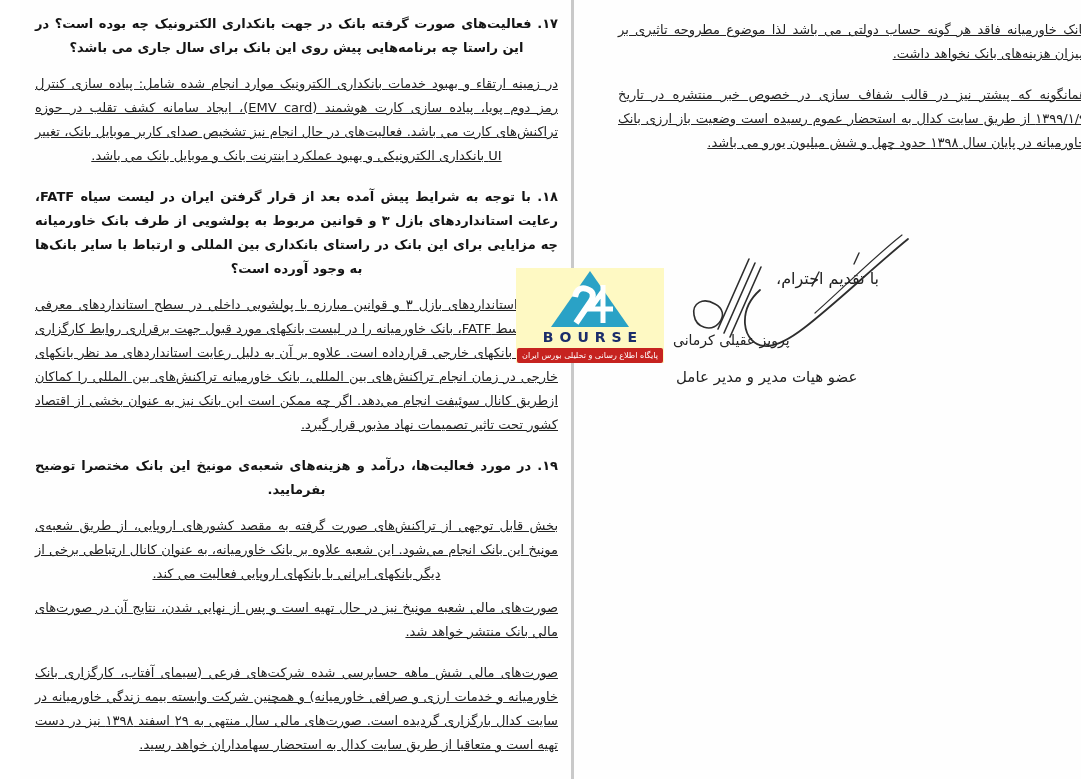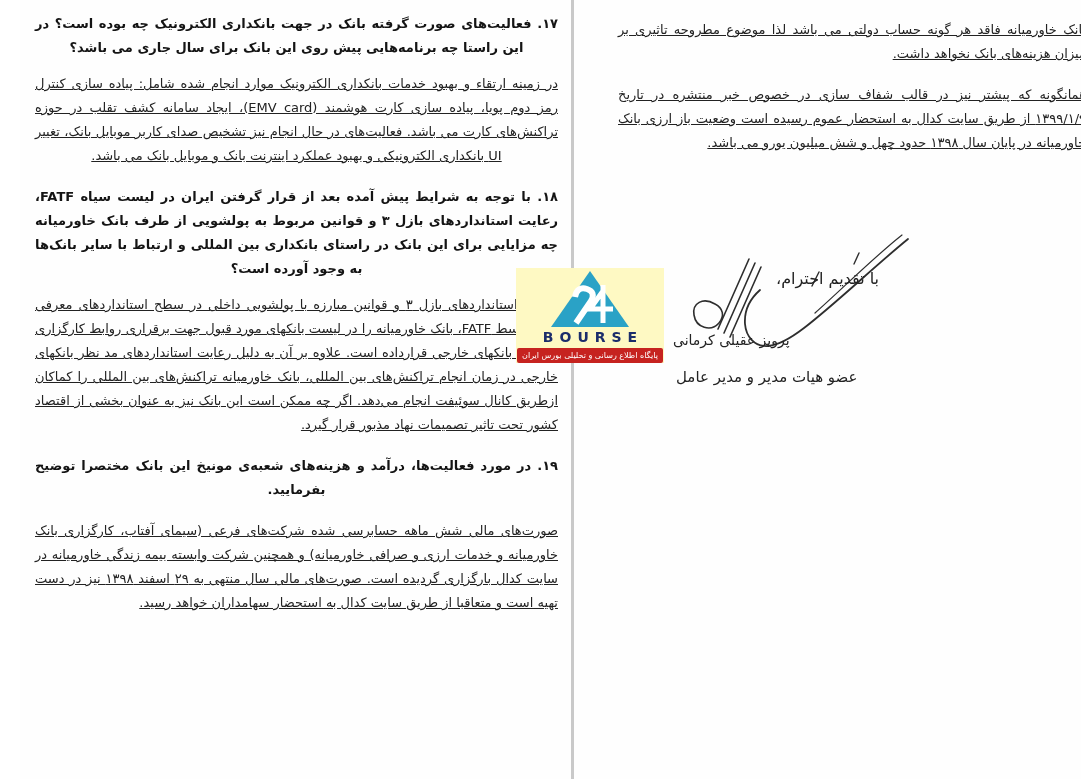--- a/index.html
+++ b/index.html
@@ -55,20 +55,22 @@
       <p class="a center-last">در زمینه ارتقاء و بهبود خدمات بانکداری الکترونیک موارد انجام شده شامل: پیاده سازی کنترل رمز دوم پویا، پیاده سازی کارت هوشمند (EMV card)، ایجاد سامانه کشف تقلب در حوزه تراکنش‌های کارت می باشد. فعالیت‌های در حال انجام نیز تشخیص صدای کاربر موبایل بانک، تغییر UI بانکداری الکترونیکی و بهبود عملکرد اینترنت بانک و موبایل بانک می باشد.</p>
     </article>
 
     <article class="qa">
       <p class="q">۱۸. با توجه به شرایط پیش آمده بعد از قرار گرفتن ایران در لیست سیاه FATF، رعایت استانداردهای بازل ۳ و قوانین مربوط به پولشویی از طرف بانک خاورمیانه چه مزایایی برای این بانک در راستای بانکداری بین المللی و ارتباط با سایر بانک‌ها به وجود آورده است؟</p>
       <p class="a">رعایت استانداردهای بازل ۳ و قوانین مبارزه با پولشویی داخلی در سطح استانداردهای معرفی شده توسط FATF، بانک خاورمیانه را در لیست بانکهای مورد قبول جهت برقراری روابط کارگزاری در میان بانکهای خارجی قرارداده است. علاوه بر آن به دلیل رعایت استانداردهای مد نظر بانکهای خارجی در زمان انجام تراکنش‌های بین المللی، بانک خاورمیانه تراکنش‌های بین المللی را کماکان ازطریق کانال سوئیفت انجام می‌دهد. اگر چه ممکن است این بانک نیز به عنوان بخشی از اقتصاد کشور تحت تاثیر تصمیمات نهاد مذبور قرار گیرد.</p>
     </article>
 
     <article class="qa">
       <p class="q">۱۹. در مورد فعالیت‌ها، درآمد و هزینه‌های شعبه‌ی مونیخ این بانک مختصرا توضیح بفرمایید.</p>
+      <p class="a center-last">بخش قابل توجهی از تراکنش‌های صورت گرفته به مقصد کشورهای اروپایی، از طریق شعبه‌ی مونیخ این بانک انجام می‌شود. این شعبه علاوه بر بانک خاورمیانه، به عنوان کانال ارتباطی برخی از دیگر بانکهای ایرانی با بانکهای اروپایی فعالیت می کند.</p>
+      <p class="a">صورت‌های مالی شعبه مونیخ نیز در حال تهیه است و پس از نهایی شدن، نتایج آن در صورت‌های مالی بانک منتشر خواهد شد.</p>
     </article>
 
     <article class="qa">
       <p class="a">صورت‌های مالی شش ماهه حسابرسی شده شرکت‌های فرعی (سیمای آفتاب، کارگزاری بانک خاورمیانه و خدمات ارزی و صرافی خاورمیانه) و همچنین شرکت وابسته بیمه زندگی خاورمیانه در سایت کدال بارگزاری گردیده است. صورت‌های مالی سال منتهی به ۲۹ اسفند ۱۳۹۸ نیز در دست تهیه است و متعاقبا از طریق سایت کدال به استحضار سهامداران خواهد رسید.</p>
     </article>
 
   </section>
 
   <section class="col col-right">
 

